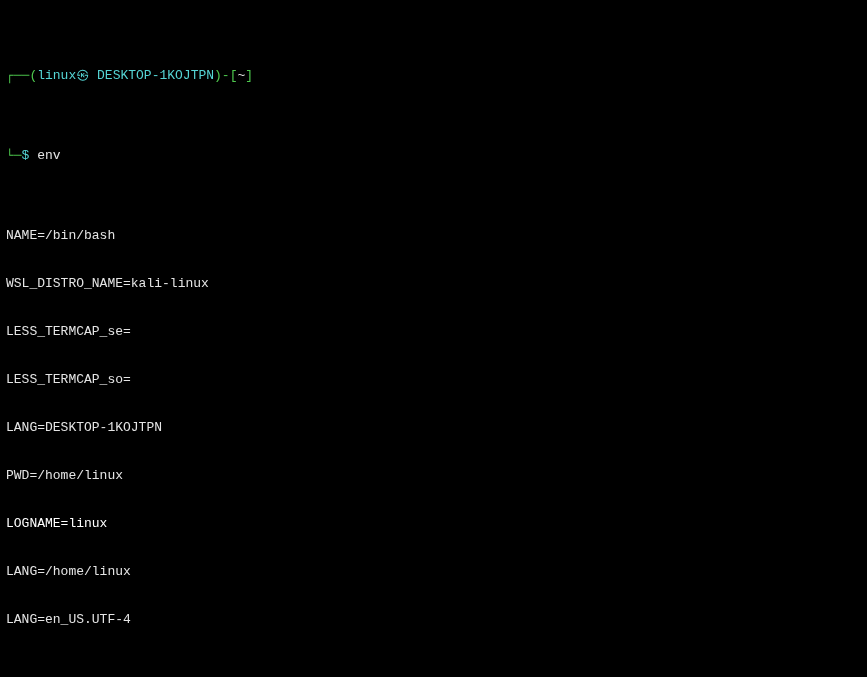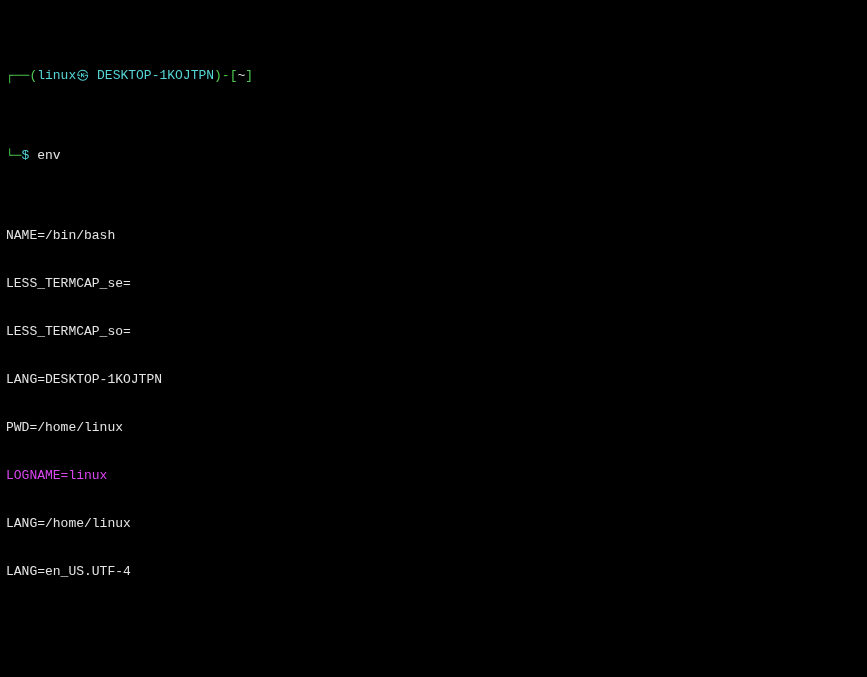--- a/index.html
+++ b/index.html
@@ -19,35 +19,36 @@
     white-space: pre;
   }
   .line {
     white-space: pre;
     font-family: Liberation Mono, monospace;
   }
   
   .c-green  { color: #4ec94e; }
   .c-cyan   { color: #55d5d5; }
   .c-white  { color: #e5e5e5; }
-  .c-yellow { color: #d946ef; }
+  .c-yellow { color: #ffffff; }
 </style>
 </head>
 <body>
 
 <div class="terminal">
 
   
   <div class="line"><span class="c-green">┌──(</span><span class="c-cyan">linux㉿ DESKTOP-1KOJTPN</span><span class="c-green">)-[</span><span class="c-white">~</span><span class="c-green">]</span></div>
 
   
   <div class="line"><span class="c-green">└─</span><span class="c-cyan">$ </span><span class="c-white">env</span></div>
 
   
   <div class="line c-white">NAME=/bin/bash</div>
+  <div class="line c-white">WSL_DISTRO_NAME=kali-linux</div>
   <div class="line c-white">LESS_TERMCAP_se=</div>
   <div class="line c-white">LESS_TERMCAP_so=</div>
   <div class="line c-white">LANG=DESKTOP-1KOJTPN</div>
   <div class="line c-white">PWD=/home/linux</div>
   <div class="line c-yellow">LOGNAME=linux</div>
   <div class="line c-white">LANG=/home/linux</div>
   <div class="line c-white">LANG=en_US.UTF-4</div>
 
   
   

